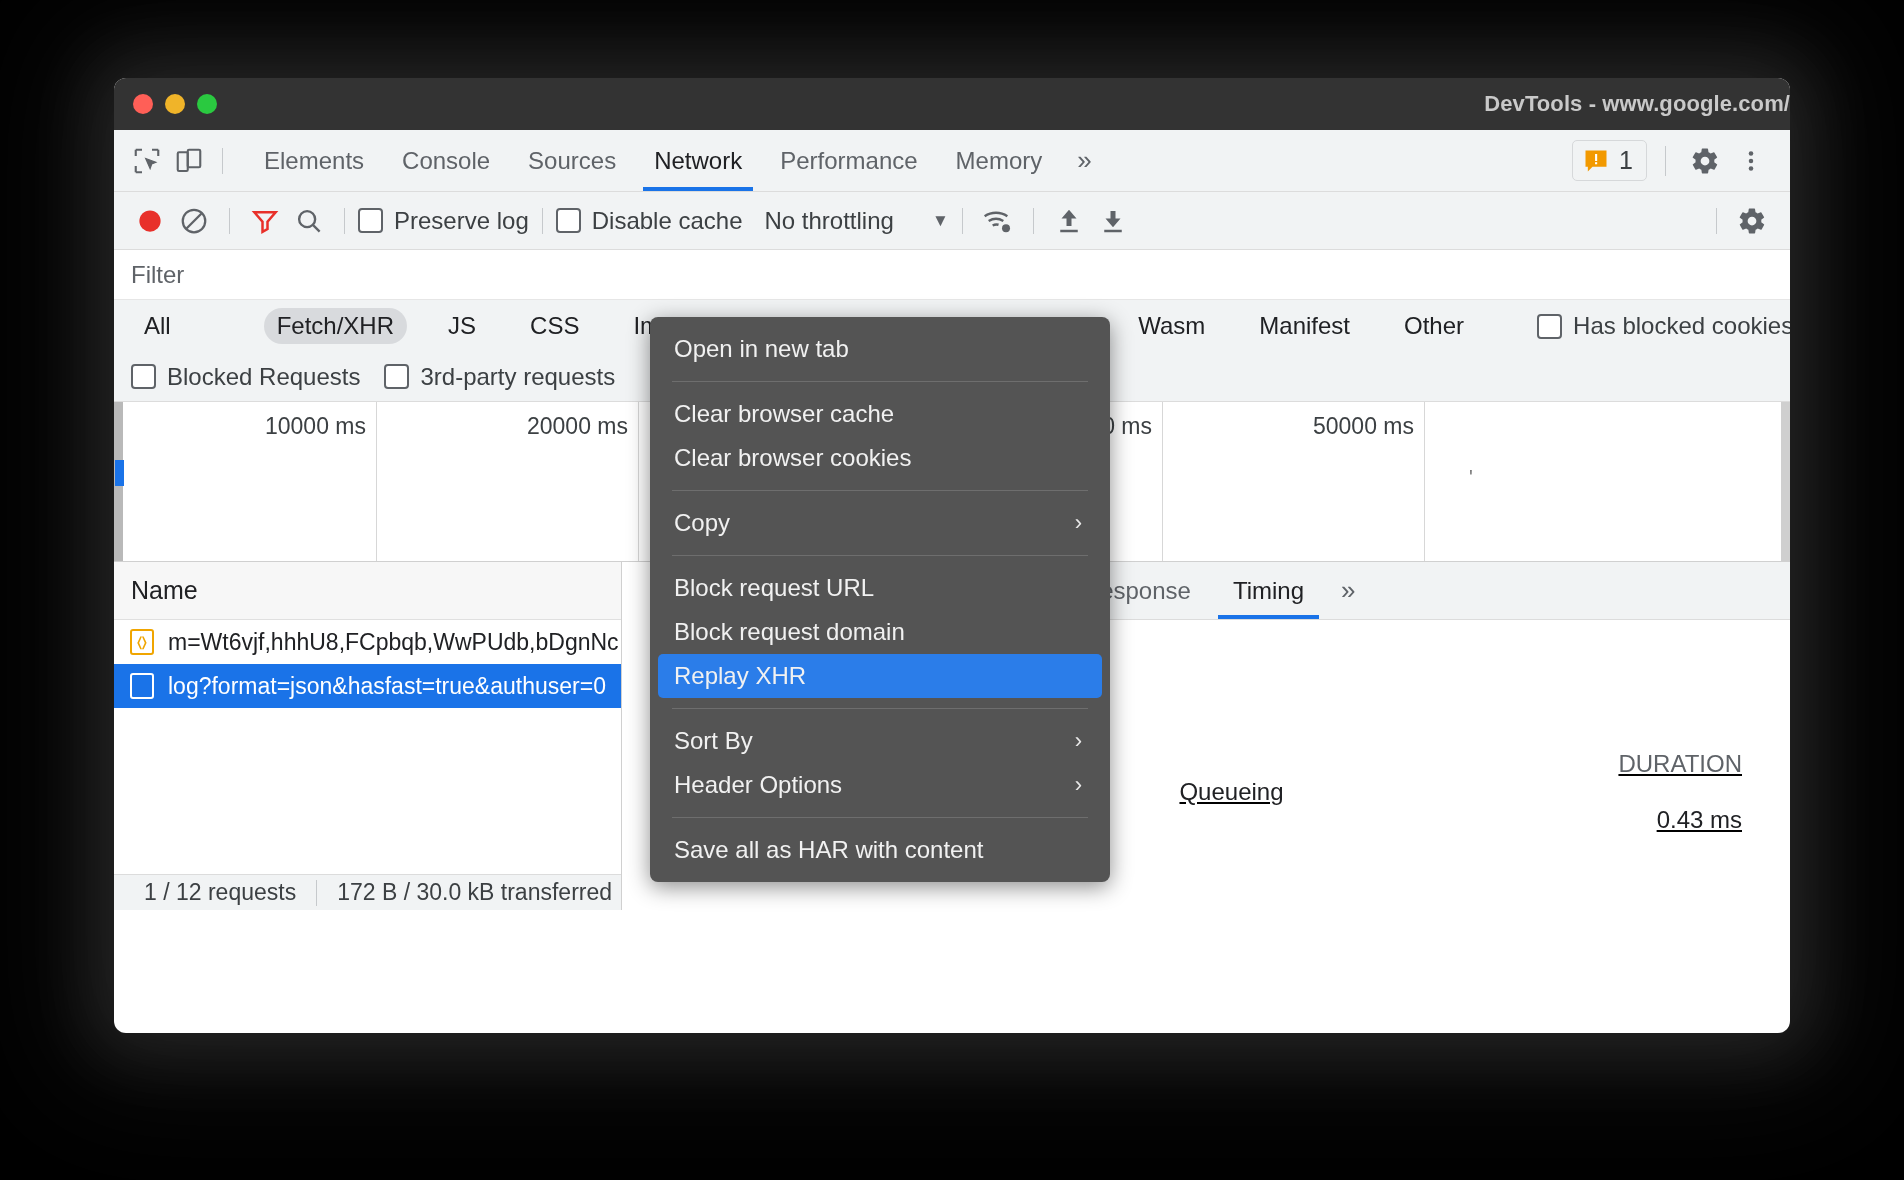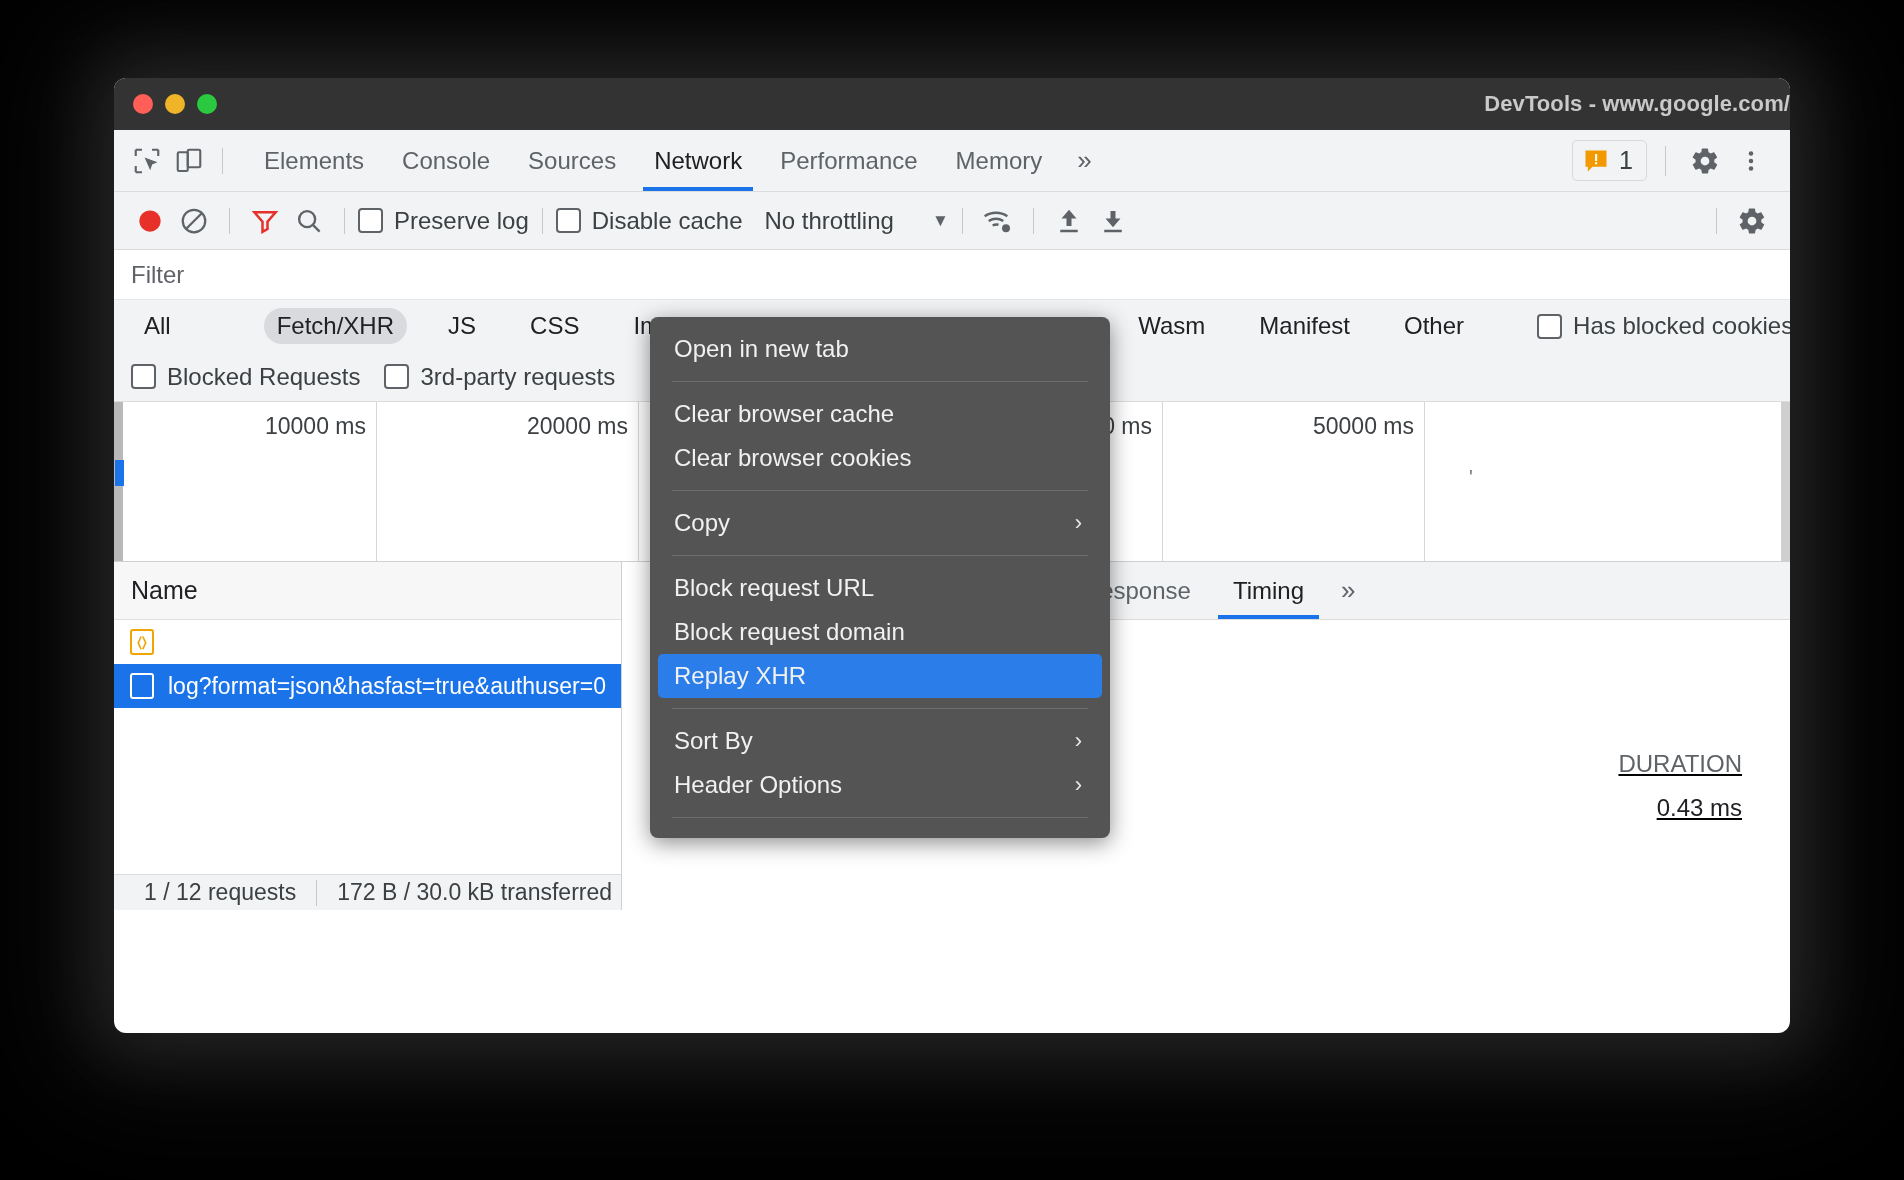--- a/index.html
+++ b/index.html
@@ -231,23 +231,24 @@
   #timing-body { padding: 22px 0 0 0; position: relative; flex: 1; text-decoration: underline; }
   .tline { font-size: 24px; color: #202124; padding-left: 40px; margin-bottom: 14px; }
   .tsection {
     display: flex; align-items: baseline;
     padding: 0 48px 0 40px; margin-top: 38px;
     font-size: 24px; color: #5f6368;
   }
   .tsection .dur { margin-left: auto; color: #5f6368; }
   .trow {
     display: flex; align-items: center;
-    padding: 0 48px 0 60px; margin-top: 16px;
+    padding: 0 48px 0 60px; 
     font-size: 24px; color: #202124;
     position: relative;
+    flex-direction: column;
   }
   .trow .val { margin-left: auto; }
   .tbar {
     position: absolute; left: 360px;
     width: 3px; height: 28px; background: #8a8a8a;
   }
 
   
   #ctxmenu {
     position: absolute;
@@ -459,20 +460,21 @@
   </div>
 
   <div id="split">
 
     <div id="reqpane">
       <div id="reqheader">
         <span>Name</span>
       </div>
       <div class="req-row">
         <div class="ricon js">〈〉</div>
+        <span>m=Wt6vjf,hhhU8,FCpbqb,WwPUdb,bDgnNc</span>
       </div>
       <div class="req-row selected">
         <div class="ricon doc"></div>
         <span>log?format=json&amp;hasfast=true&amp;authuser=0</span>
       </div>
       <div id="reqfill"></div>
       <div id="statusbar">
         <span>1 / 12 requests</span>
         <span class="sb-sep"></span>
         <span>172 B / 30.0 kB transferred</span>
@@ -521,15 +523,16 @@
     <div class="msep"></div>
     <div class="mi">
       <span>Sort By</span>
       <span class="arrow">›</span>
     </div>
     <div class="mi">
       <span>Header Options</span>
       <span class="arrow">›</span>
     </div>
     <div class="msep"></div>
+    <div class="mi">Save all as HAR with content</div>
   </div>
 
 </div>
 
 </body></html>

